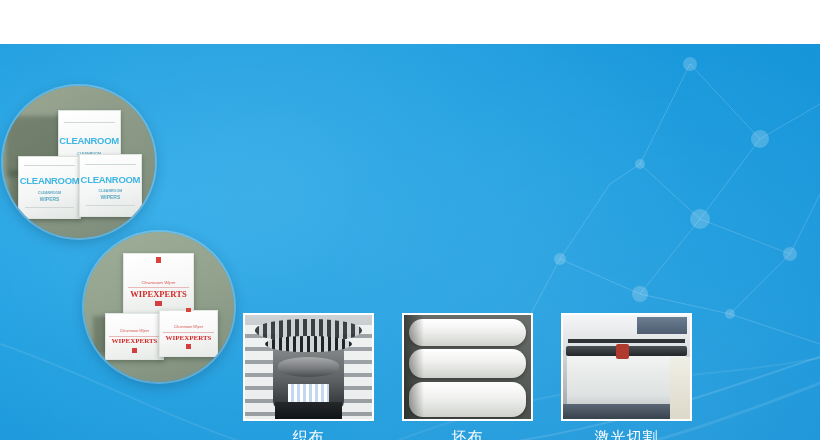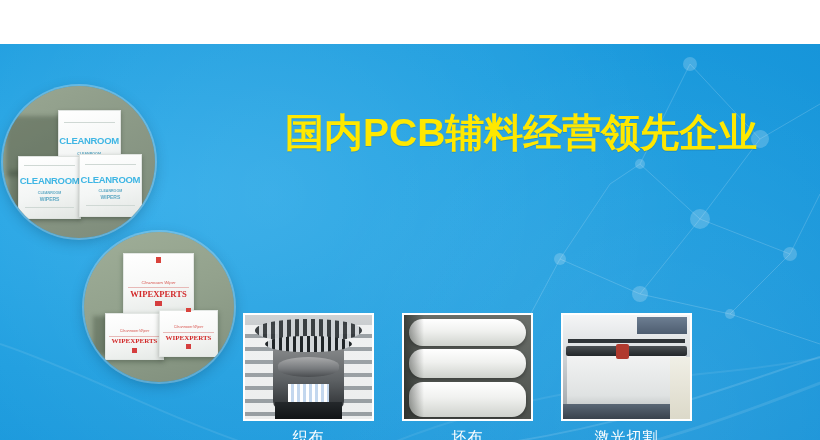--- a/index.html
+++ b/index.html
@@ -355,21 +355,20 @@
       <div class="wbox" style="left:50%; top:52%; width:38%; height:30%;">
         <div class="wtab" style="left:46%; top:-6%; width:8%; height:9%;"></div>
         <div class="wscript" style="top:32%; font-size:3.8px;">Cleanroom Wiper</div>
         <div class="wstripe" style="top:46%;"></div>
         <div class="wtitle" style="top:50%; font-size:7px;">WIPEXPERTS</div>
         <div class="wlogo" style="left:45%; top:74%; width:10%; height:10%;"></div>
       </div>
     </div>
   </div>
 
-  <div id="headline">国内PCB辅料经营领先企业</div>
 
 
 
   <div id="thumbs">
 
     <div class="thumb-cell">
       <div class="thumb-frame">
         <div class="ph">
           <div class="knit-bg"></div>
           <div class="knit-spools" style="left:0;"></div>

